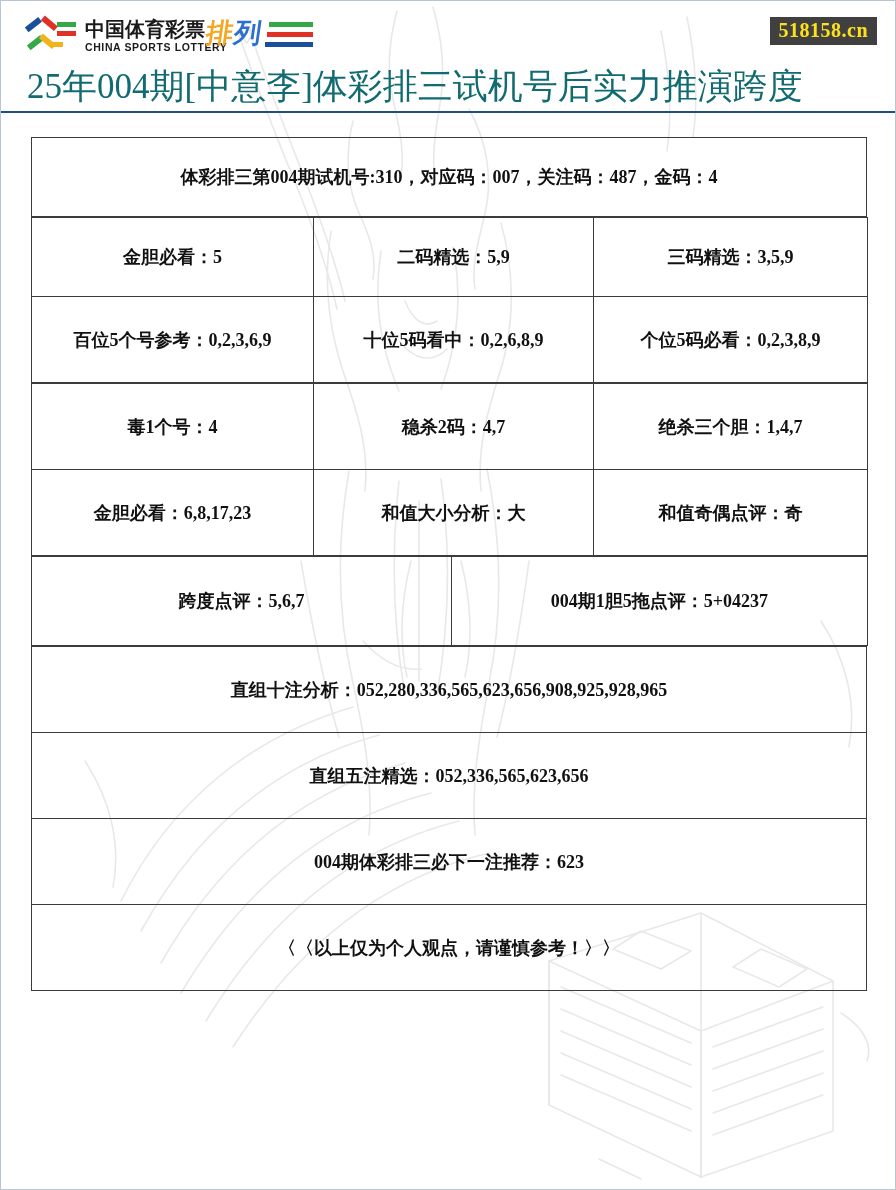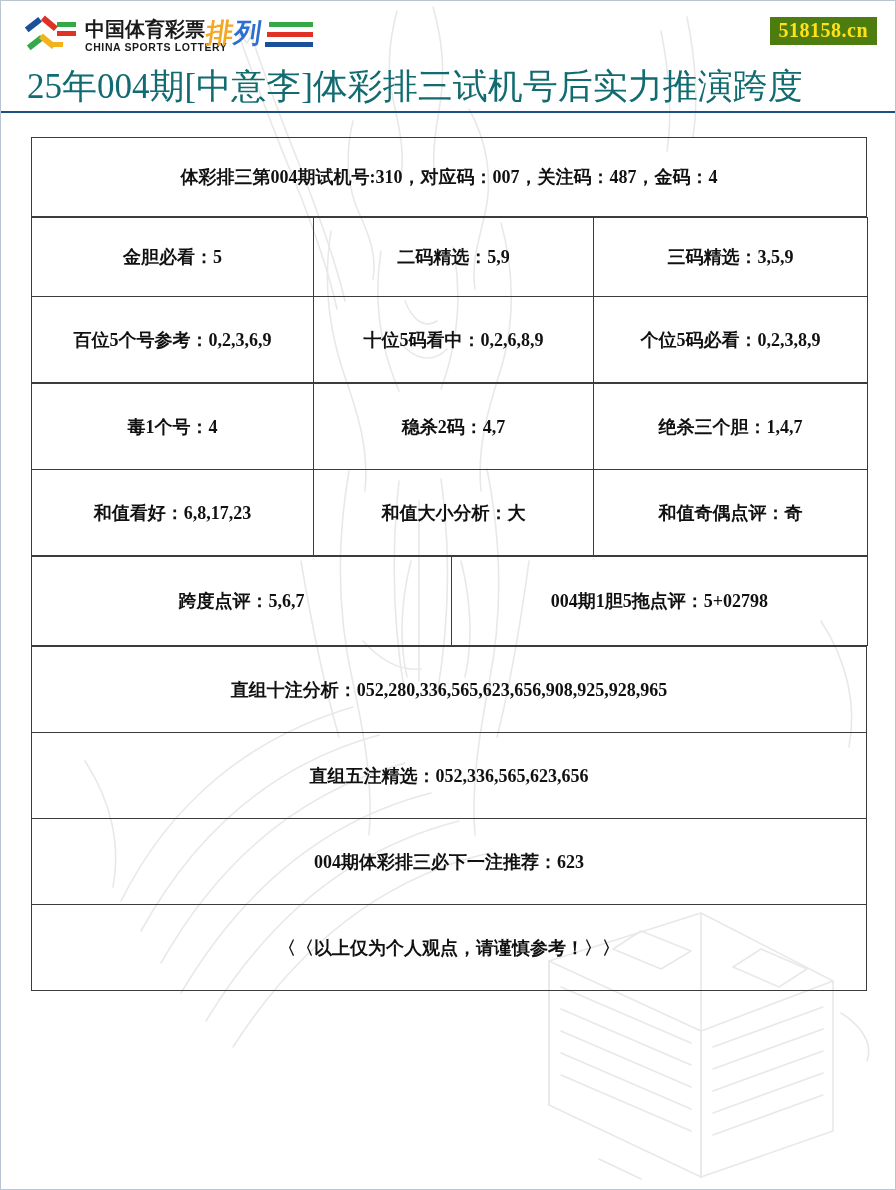--- a/index.html
+++ b/index.html
@@ -50,21 +50,21 @@
     left: 22px;
     top: 13px;
     height: 46px;
     width: 300px;
   }
 
   #url-badge {
     position: absolute;
     right: 18px;
     top: 16px;
-    background: #4d7c0f;
+    background: #404040;
     color: #ffe11a;
     font-family: "Liberation Serif", "DejaVu Serif", serif;
     font-size: 20px;
     font-weight: bold;
     letter-spacing: 0.5px;
     padding: 2px 9px 3px 9px;
     line-height: 1.15;
     white-space: nowrap;
     text-align: center;
   }
@@ -283,36 +283,36 @@
           <col class="c2">
           <col class="c3">
         </colgroup>
       <tbody>
         <tr>
           <td class="h85">毒1个号：4</td>
           <td class="h85">稳杀2码：4,7</td>
           <td class="h85">绝杀三个胆：1,4,7</td>
         </tr>
         <tr>
-          <td class="h85">和值看好：6,8,17,23</td>
+          <td class="h85">金胆必看：6,8,17,23</td>
           <td class="h85">和值大小分析：大</td>
           <td class="h85">和值奇偶点评：奇</td>
         </tr>
       </tbody>
     </table>
 
     <table class="grid">
       <colgroup>
           <col style="width:420px">
           <col style="width:416px">
         </colgroup>
       <tbody>
         <tr>
           <td class="h88">跨度点评：5,6,7</td>
-          <td class="h88">004期1胆5拖点评：5+02798</td>
+          <td class="h88">004期1胆5拖点评：5+04237</td>
         </tr>
       </tbody>
     </table>
 
     <table class="grid">
       <tbody>
         <tr>
           <td class="h85">直组十注分析：052,280,336,565,623,656,908,925,928,965</td>
         </tr>
         <tr>

